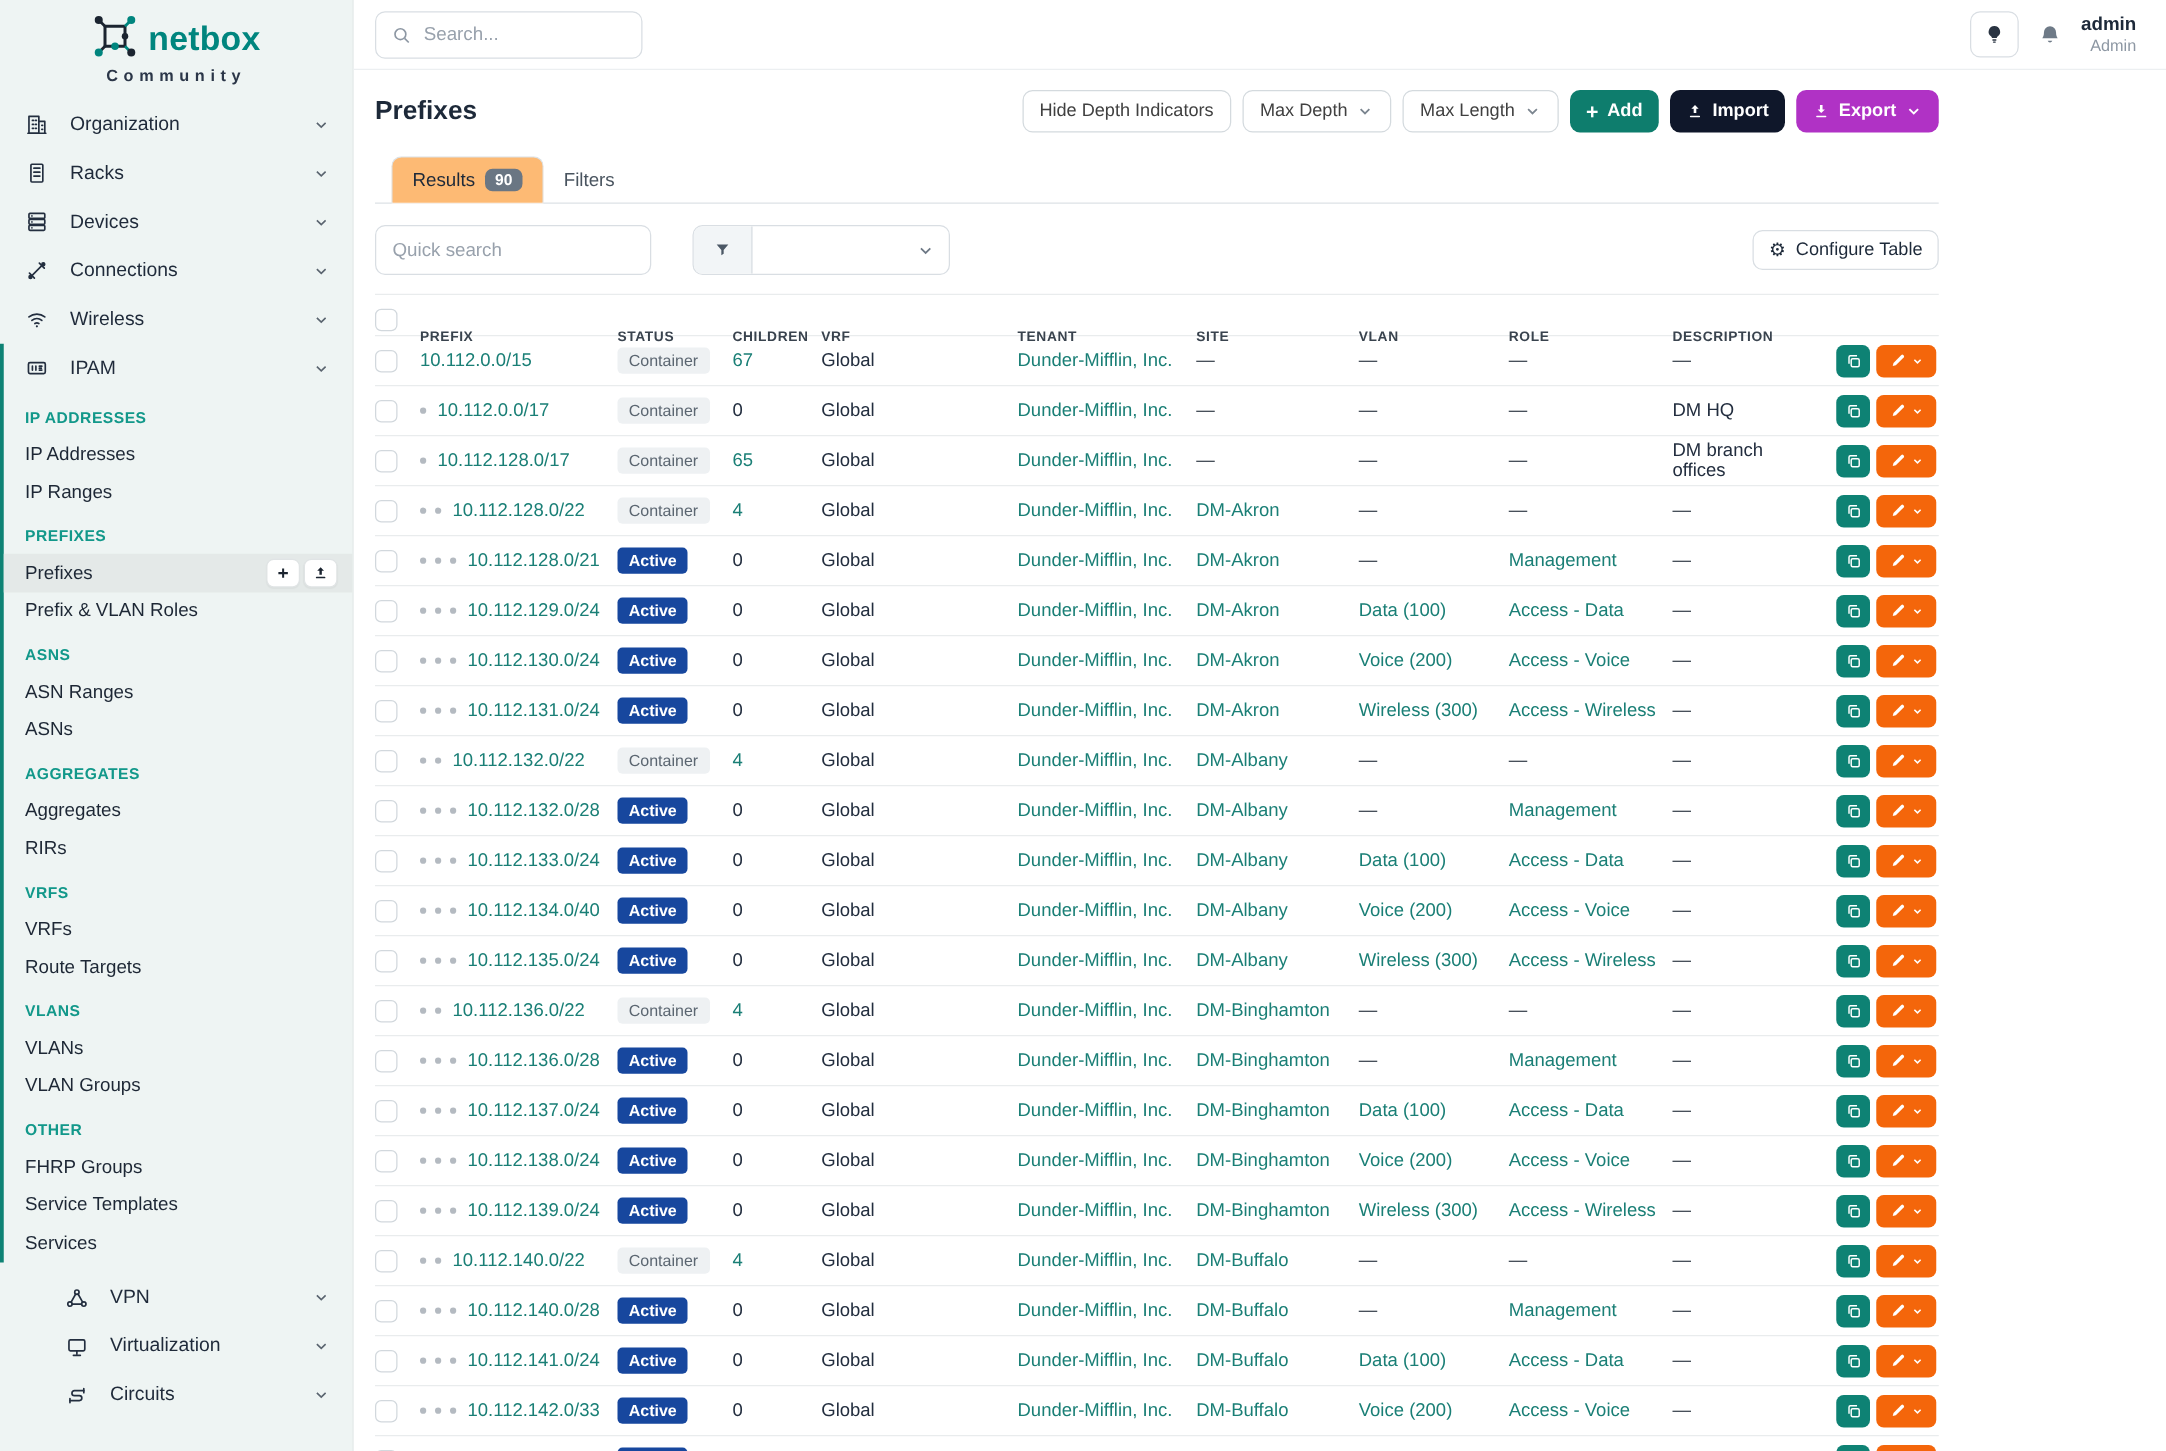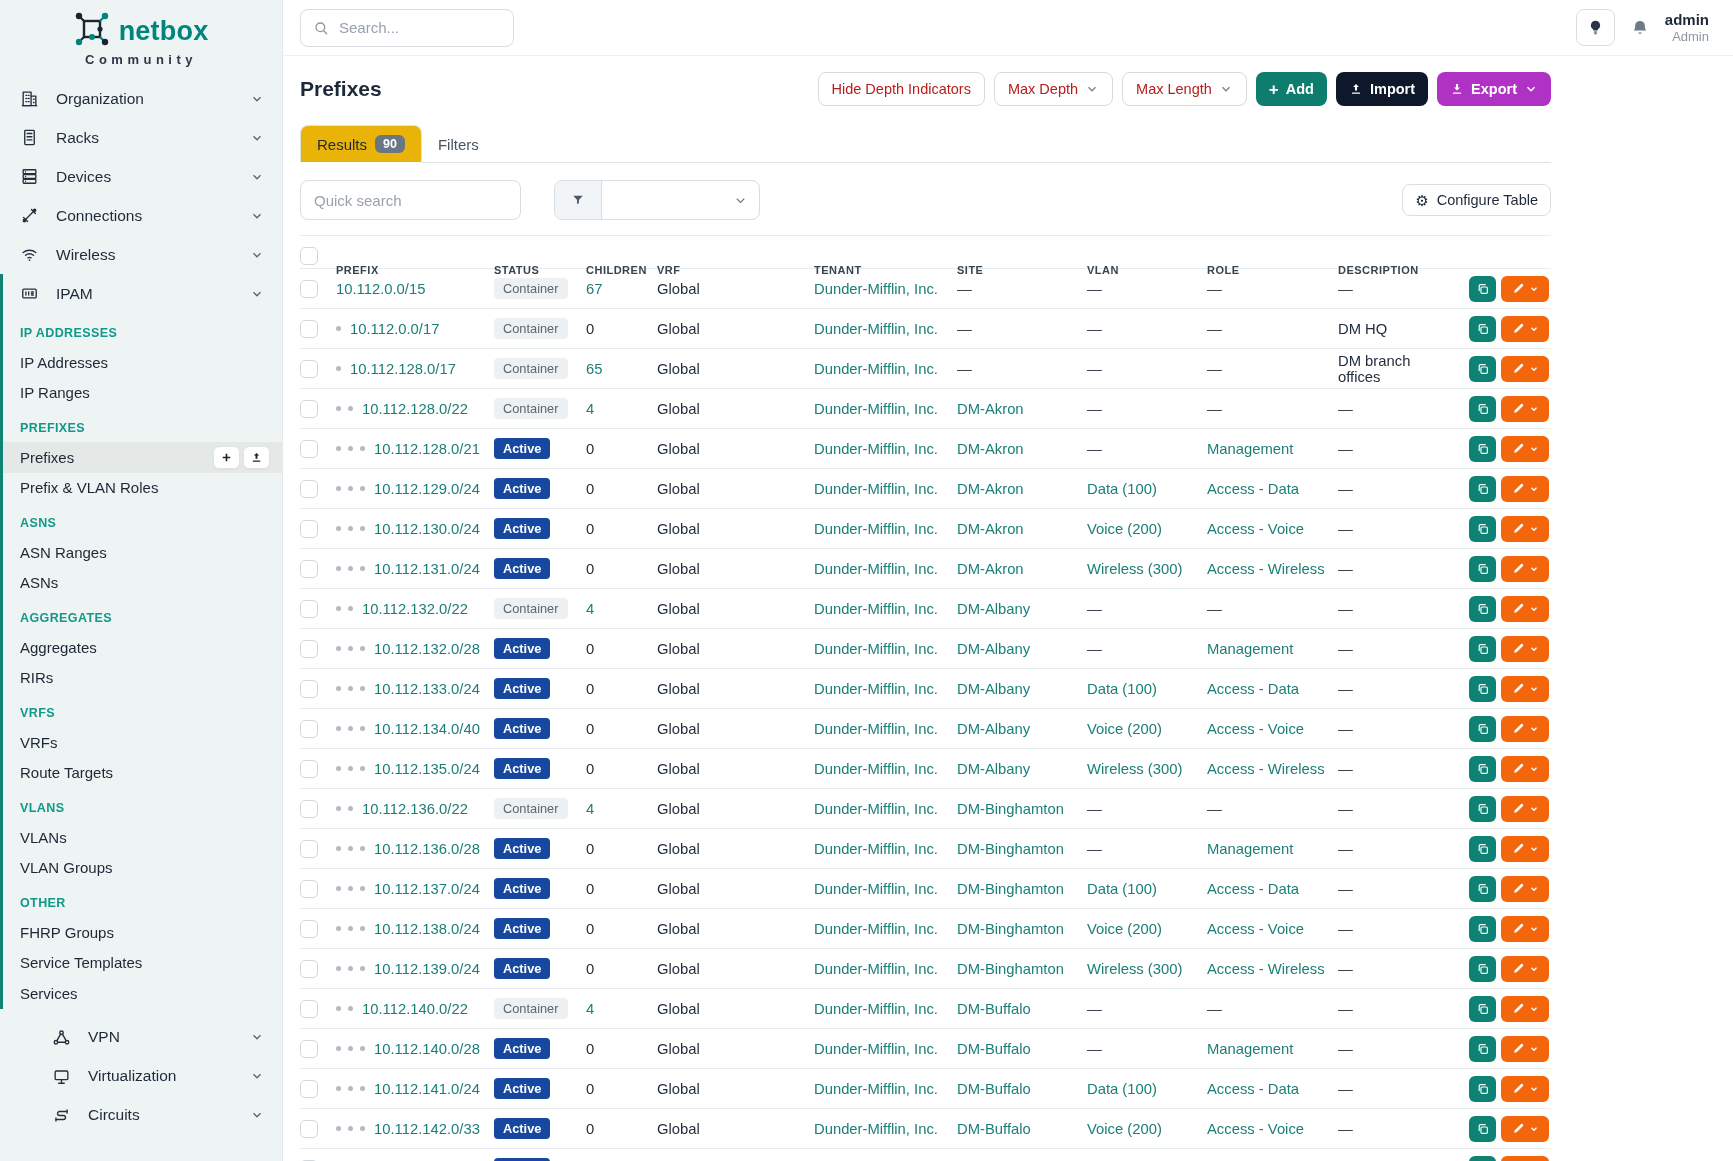--- a/index.html
+++ b/index.html
@@ -84,35 +84,35 @@
 
   .page-head { display:flex; align-items:center; margin-top:13px; height:40px; }
   .page-title { font-size:21px; font-weight:700; color:#1d2939; }
   .head-actions { margin-left:auto; display:flex; align-items:center; gap:9px; }
   .btn {
     height:34px; border-radius:8px; font-size:14.5px; padding:0 13px;
     display:inline-flex; align-items:center; gap:7px; cursor:pointer; border:none;
     font-family:"Liberation Sans", sans-serif; white-space:nowrap;
   }
   .btn svg { width:14px; height:14px; }
-  .btn-outline { background:#fff; border:1px solid #d4dade; color:#b91c1c; }
+  .btn-outline { background:#fff; border:1px solid #d4dade; color:#404040; }
   .btn-outline .chev { color:#7c8690; }
   .btn-add { background:#0e7d6d; color:#fff; font-weight:600; }
   .btn-import { background:#0f172a; color:#fff; font-weight:600; }
   .btn-export { background:#b032c5; color:#fff; font-weight:600; }
   .plus-glyph { font-size:17px; font-weight:700; line-height:1; }
 
   .tabs { margin-top:16px; display:flex; align-items:flex-end; border-bottom:1px solid #dde2e6; }
   .tab {
     display:flex; align-items:center; gap:8px; padding:9px 16px; font-size:15px;
     cursor:pointer; color:#49545f;
   }
   .tab.active {
-    background:#eab308; border:1px solid #dde2e6; border-bottom:1px solid #fff;
-    border-radius:8px 8px 0 0; margin-bottom:-1px; color:#1d2939;
+    background:#fdba74; border:1px solid #dde2e6; border-bottom:1px solid #fff;
+    border-radius:8px 8px 0 0; margin-bottom:-1px; color:#1d2939;margin-left:13px;
   }
   .count-badge {
     background:#6a7683; color:#fff; font-size:12.5px; font-weight:600;
     padding:2px 8px; border-radius:6px;
   }
 
   .toolbar { margin-top:17px; display:flex; align-items:center; }
   .quick-search {
     width:221px; height:40px; border:1px solid #d9dee3; border-radius:8px;
     padding:0 13px; font-size:15px; color:#232e3f; outline:none;

